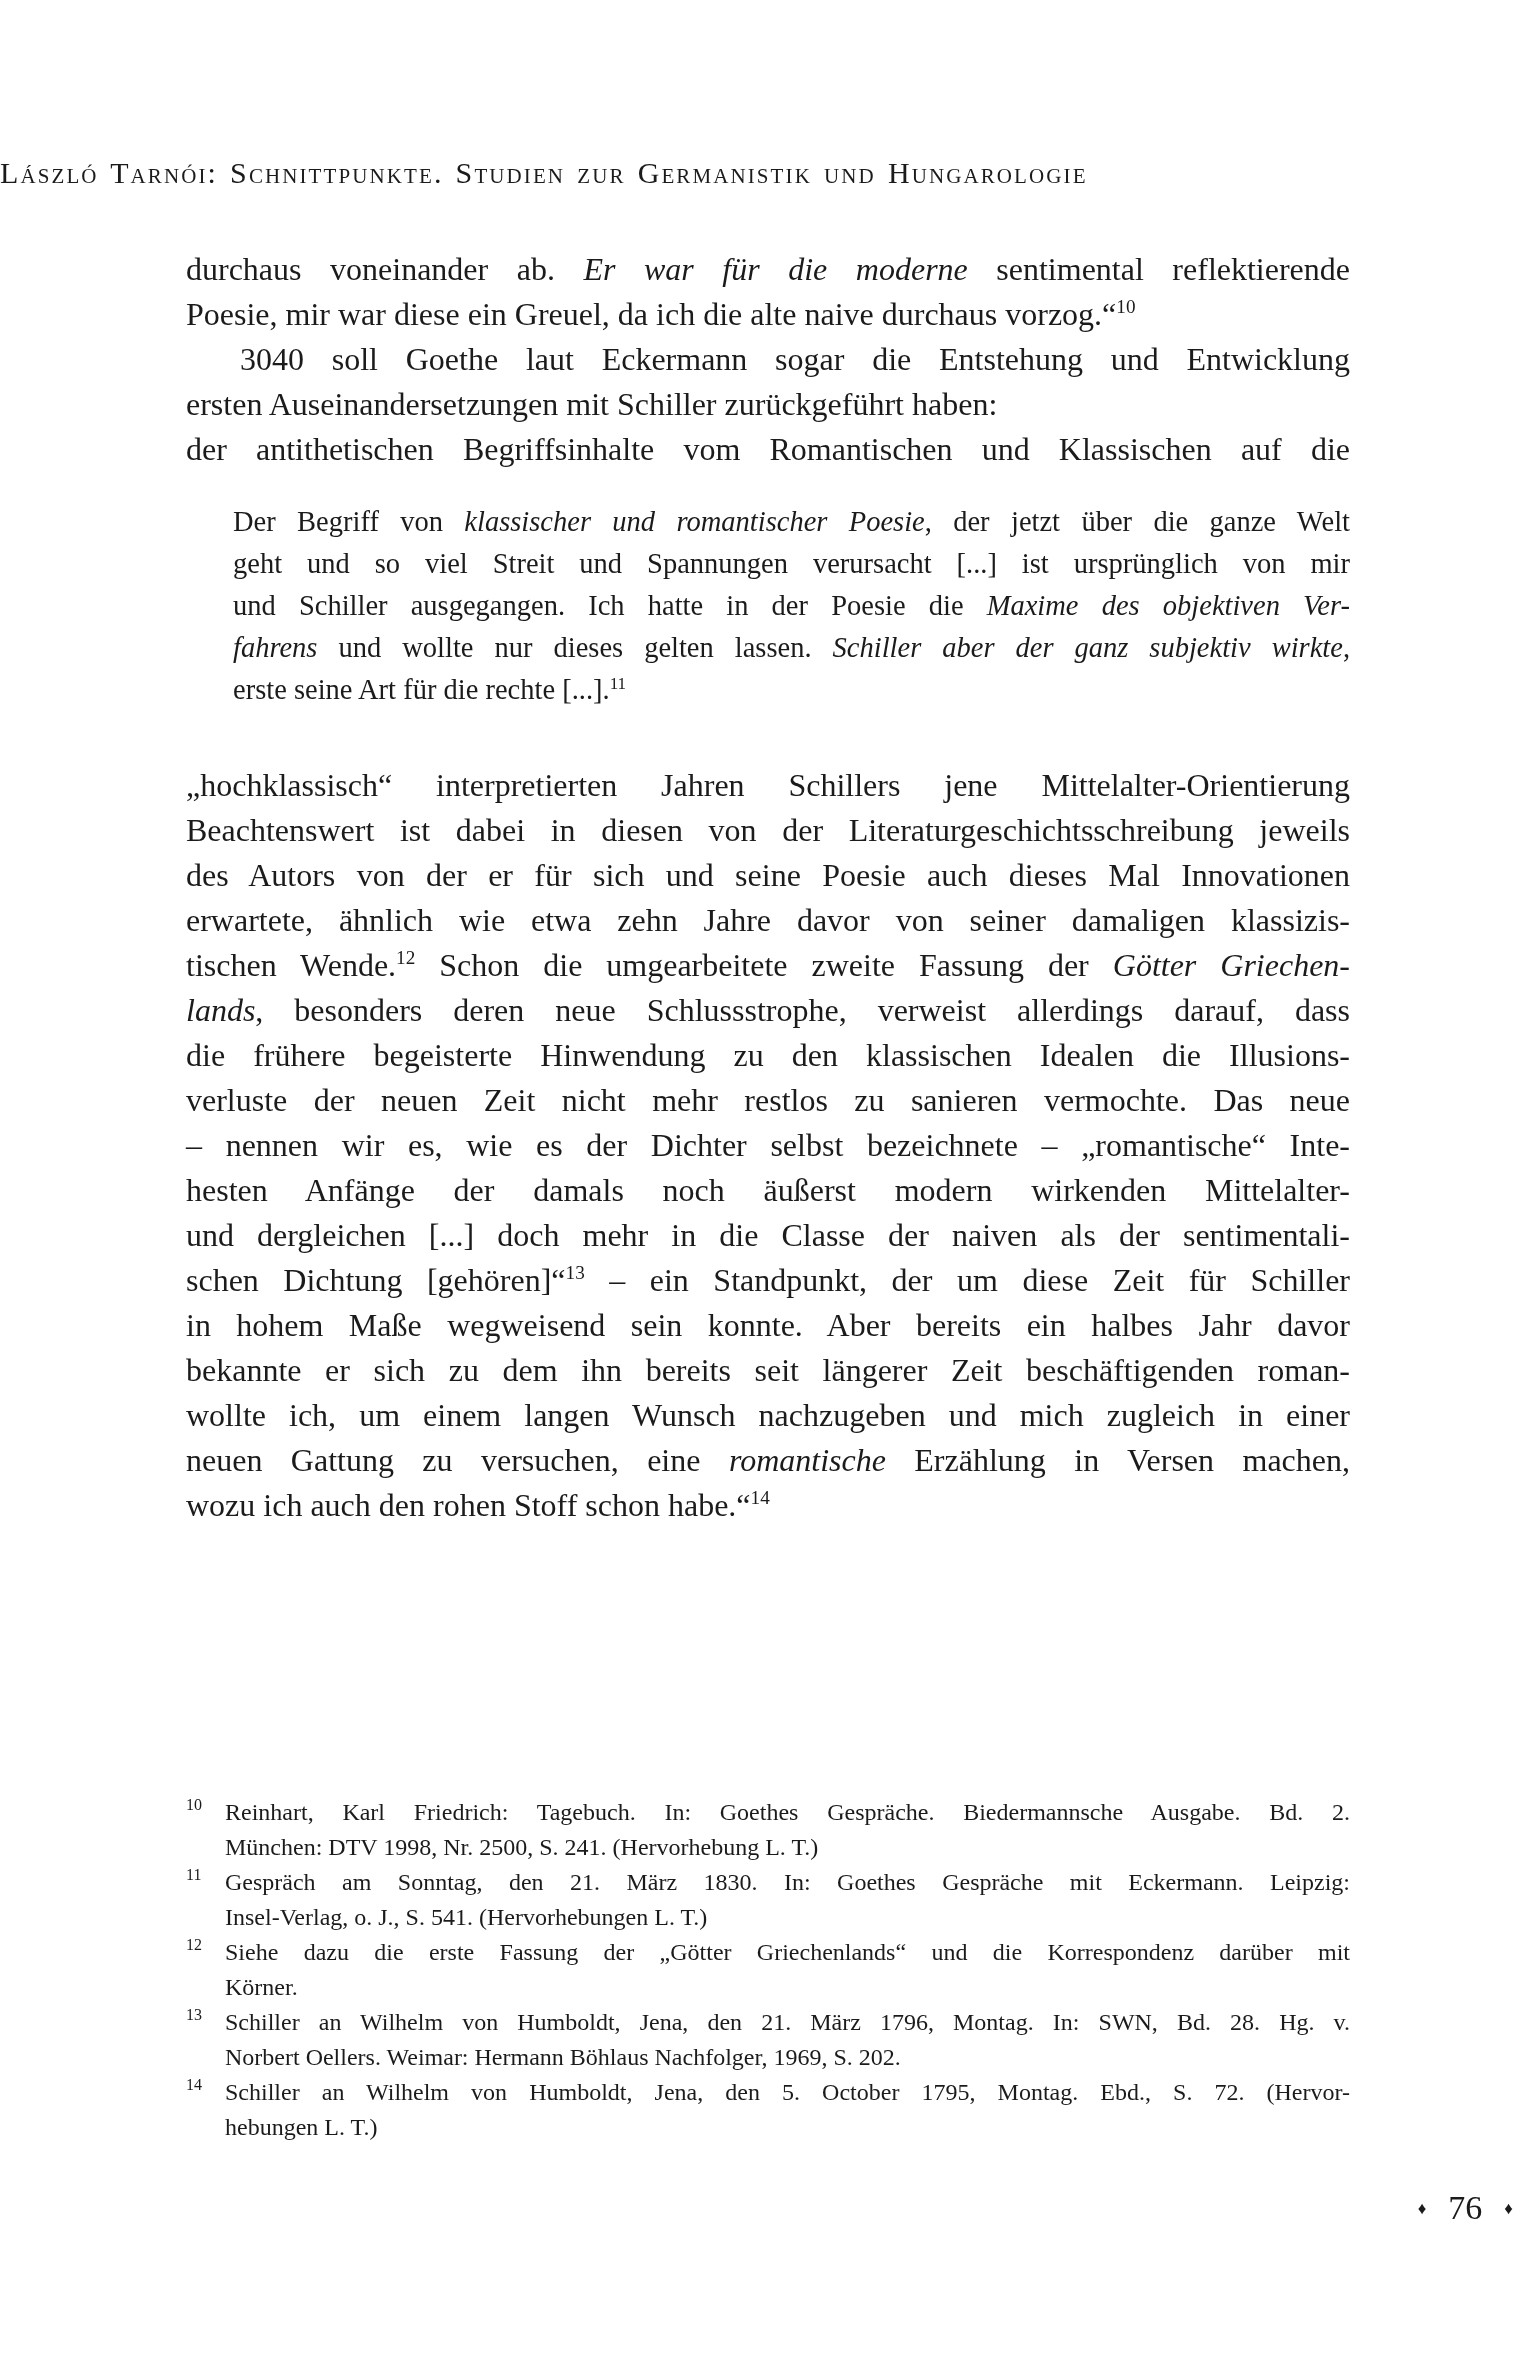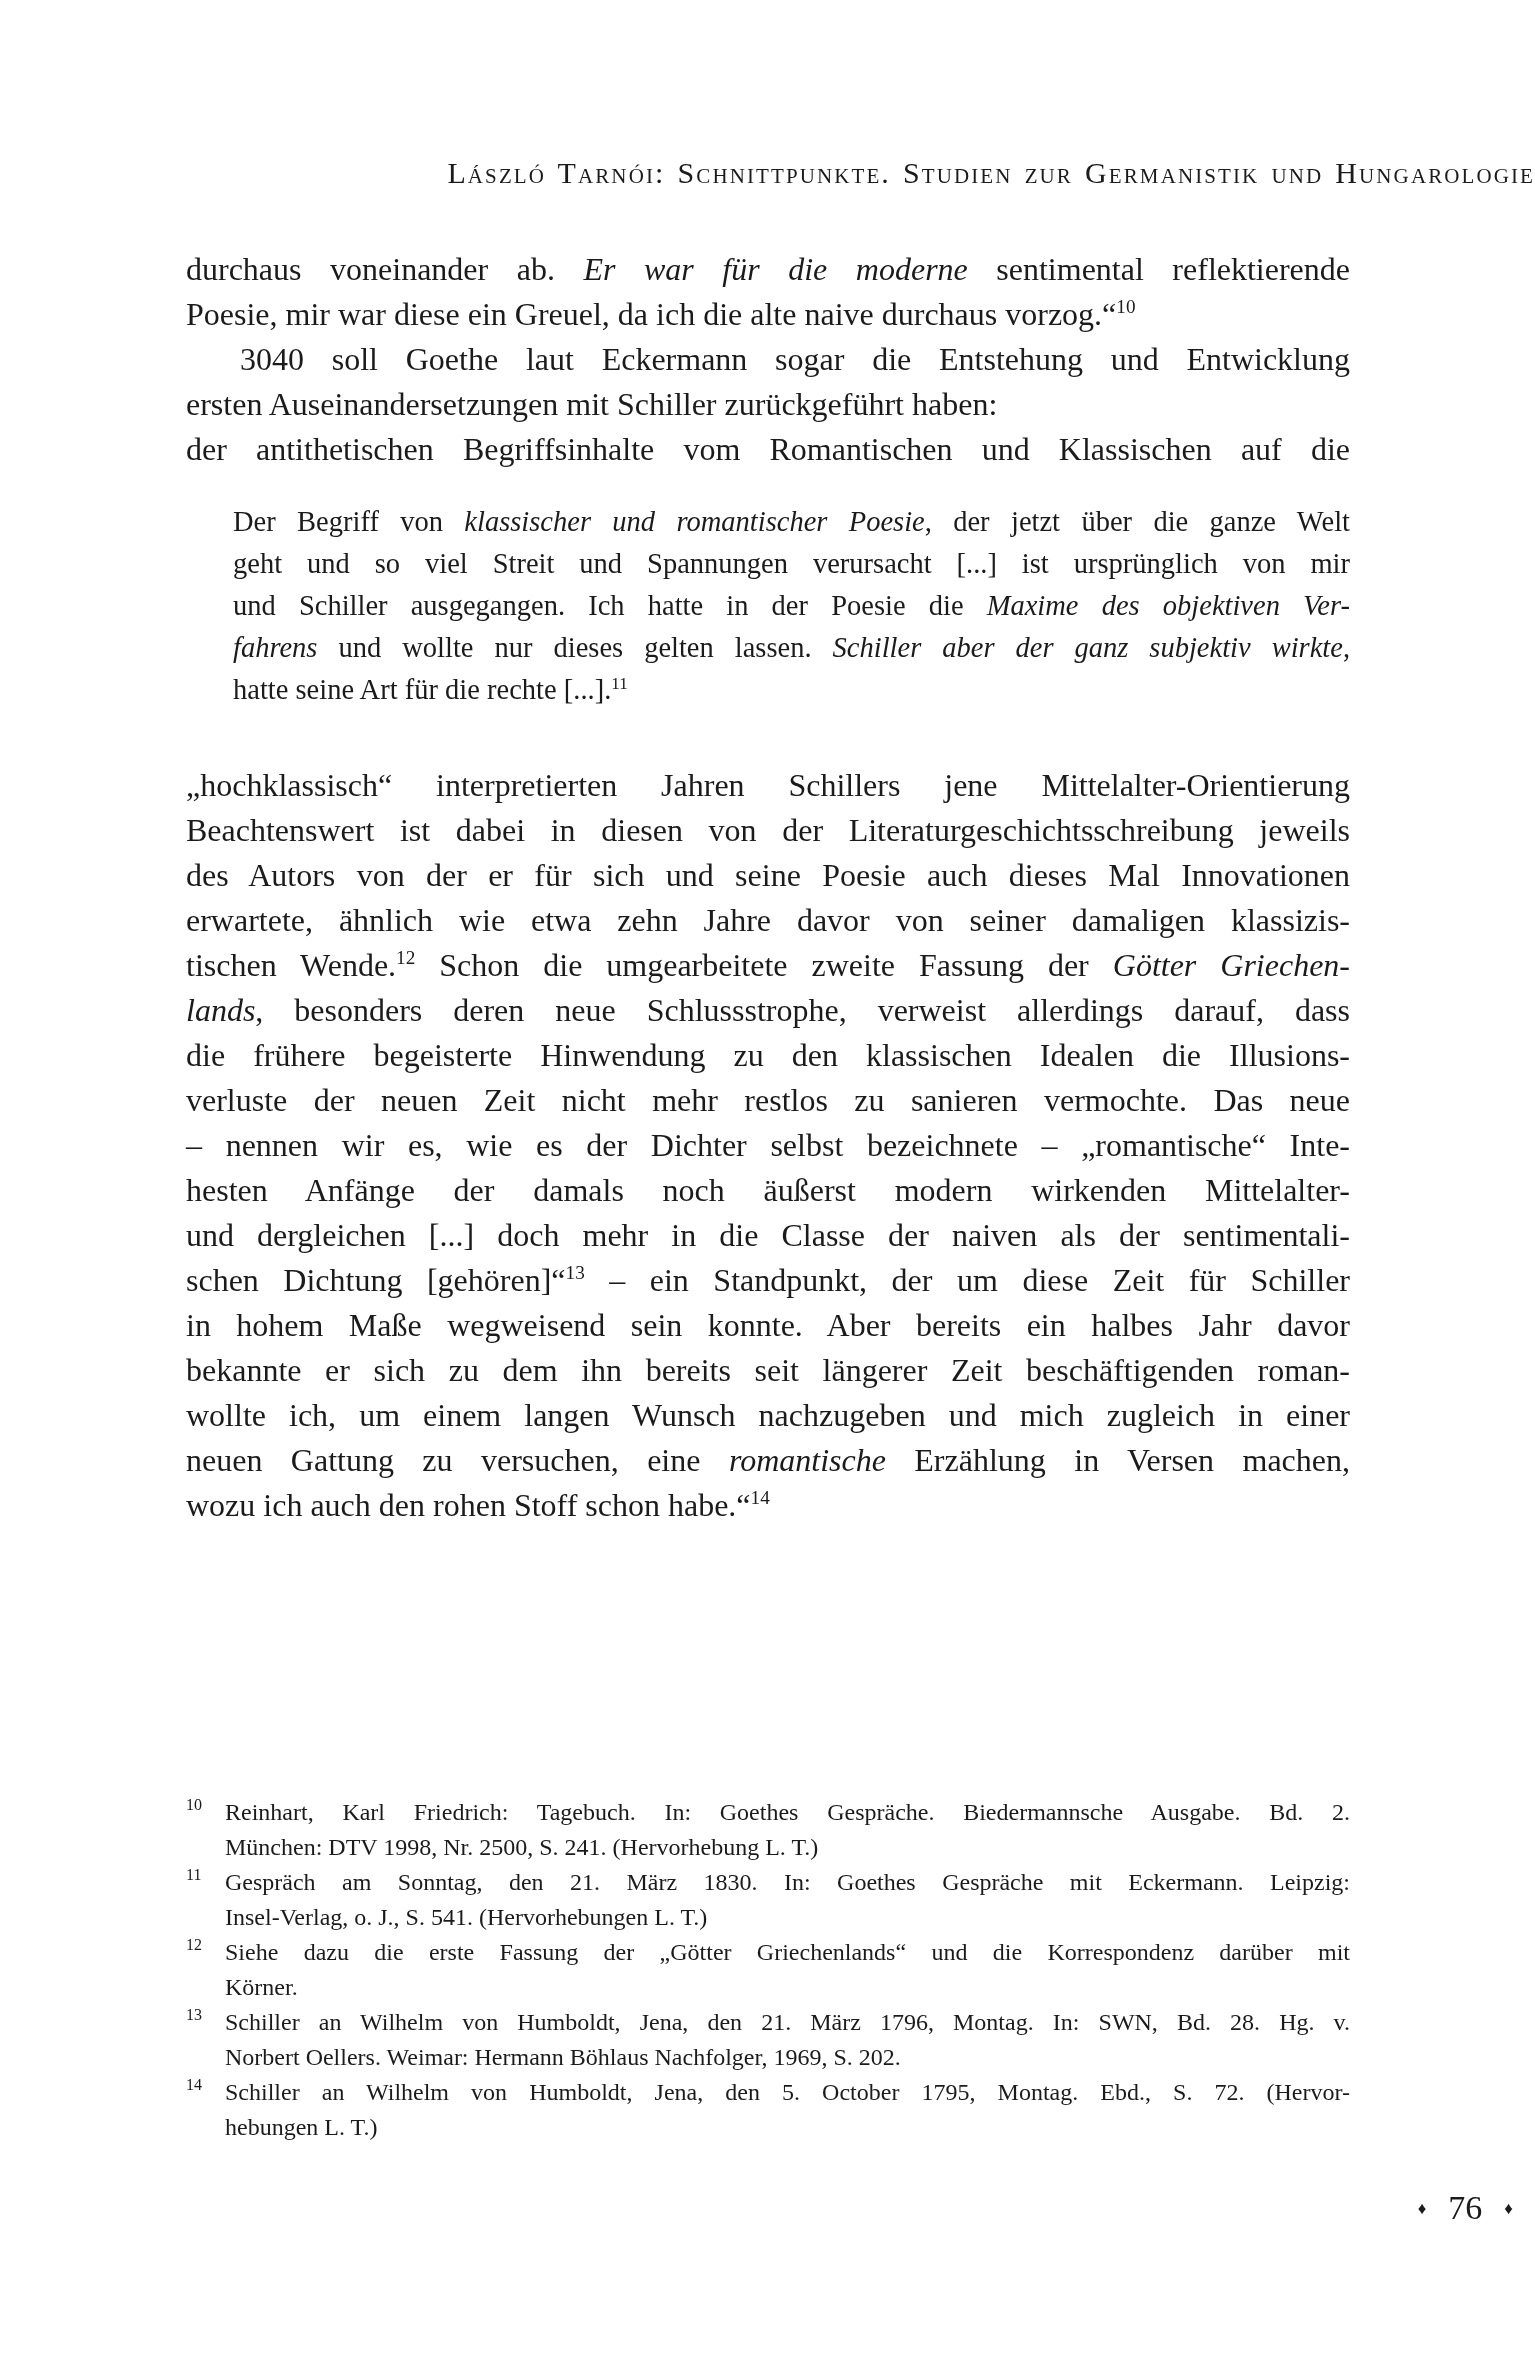--- a/index.html
+++ b/index.html
@@ -10,21 +10,21 @@
     background: #ffffff;
     color: #1b1b1b;
     font-family: "Liberation Serif", "DejaVu Serif", serif;
     overflow: hidden;
   }
   .running-header {
     position: absolute;
     top: 156px;
     left: 0;
     width: 100%;
-    text-align: right;
+    text-align: left;
     font-variant: small-caps;
     font-size: 30px;
     letter-spacing: 2.1px;
     word-spacing: 2.5px;
     font-weight: 400;
   }
   .text-column {
     position: absolute;
     left: 186px;
     top: 247px;
@@ -103,21 +103,21 @@
     <section class="para">
         <div class="line indent"><span>3040 soll Goethe laut Eckermann sogar die Entstehung und Entwicklung</span></div>
         <div class="line last"><span>ersten Auseinandersetzungen mit Schiller zurückgeführt haben:</span></div>
         <div class="line"><span>der antithetischen Begriffsinhalte vom Romantischen und Klassischen auf die</span></div>
       </section>
     <section class="para quote">
         <div class="line"><span>Der Begriff von </span><span class="it">klassischer und romantischer Poesie</span><span>, der jetzt über die ganze Welt</span></div>
         <div class="line"><span>geht und so viel Streit und Spannungen verursacht [...] ist ursprünglich von mir</span></div>
         <div class="line"><span>und Schiller ausgegangen. Ich hatte in der Poesie die </span><span class="it">Maxime des objektiven Ver-</span></div>
         <div class="line"><span class="it">fahrens</span><span> und wollte nur dieses gelten lassen. </span><span class="it">Schiller aber der ganz subjektiv wirkte</span><span>,</span></div>
-        <div class="line last"><span>hatte seine Art für die rechte [...].</span><sup class="fnref">11</sup></div>
+        <div class="line last"><span>erste seine Art für die rechte [...].</span><sup class="fnref">11</sup></div>
       </section>
     <section class="para">
         <div class="line"><span>„hochklassisch“ interpretierten Jahren Schillers jene Mittelalter-Orientierung</span></div>
         <div class="line"><span>Beachtenswert ist dabei in diesen von der Literaturgeschichtsschreibung jeweils</span></div>
         <div class="line"><span>des Autors von der er für sich und seine Poesie auch dieses Mal Innovationen</span></div>
         <div class="line"><span>erwartete, ähnlich wie etwa zehn Jahre davor von seiner damaligen klassizis-</span></div>
         <div class="line"><span>tischen Wende.</span><sup class="fnref">12</sup><span> Schon die umgearbeitete zweite Fassung der </span><span class="it">Götter Griechen-</span></div>
         <div class="line"><span class="it">lands</span><span>, besonders deren neue Schlussstrophe, verweist allerdings darauf, dass</span></div>
         <div class="line"><span>die frühere begeisterte Hinwendung zu den klassischen Idealen die Illusions-</span></div>
         <div class="line"><span>verluste der neuen Zeit nicht mehr restlos zu sanieren vermochte. Das neue</span></div>

